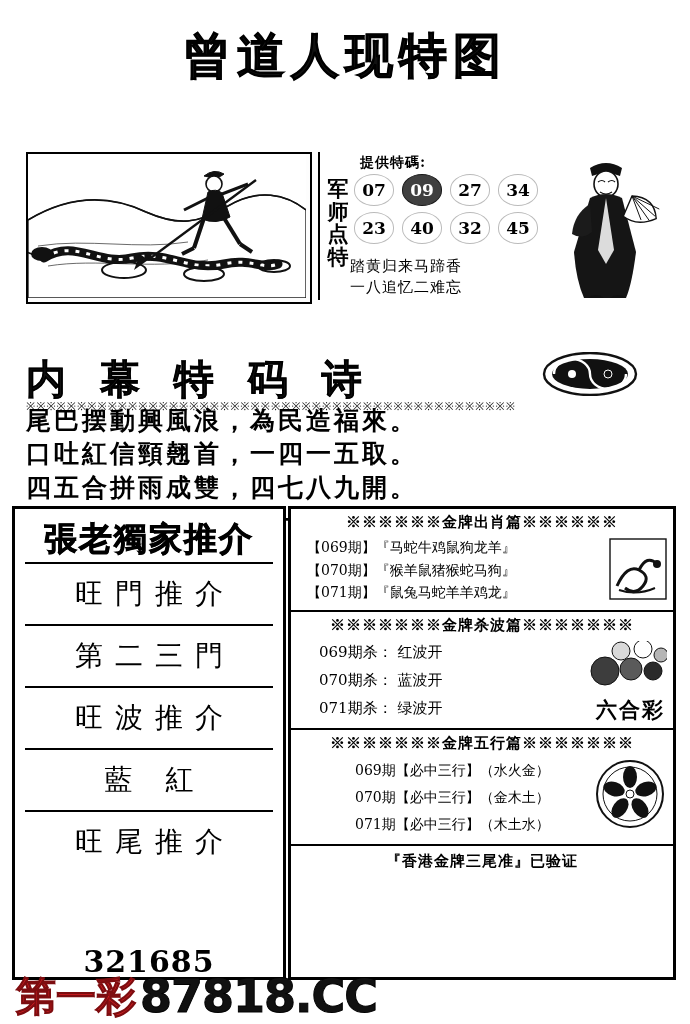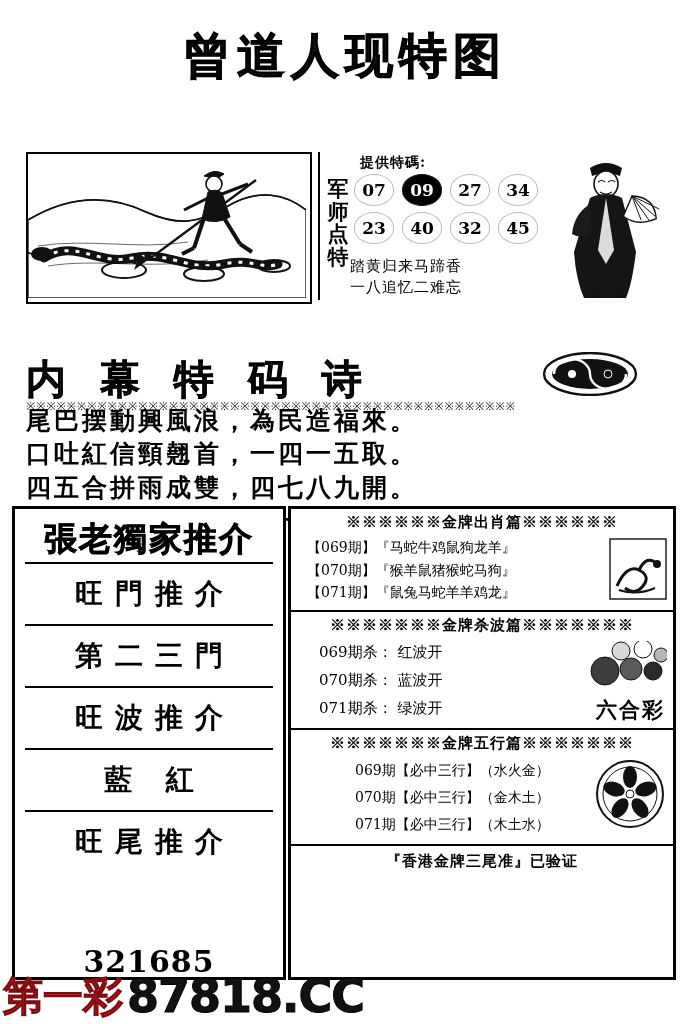--- a/index.html
+++ b/index.html
@@ -50,21 +50,21 @@
   }
   .balls{position:absolute;left:34px;top:22px;width:190px;}
   .ballrow{display:flex;gap:8px;margin-bottom:6px;}
   .ball{
     width:38px;height:30px;border-radius:50%/48%;
     display:flex;align-items:center;justify-content:center;
     font-size:17px;font-weight:bold;
     font-family:"DejaVu Serif","Liberation Serif",serif;
     color:#000;background:#fff;border:1px solid #bbb;text-align:center;
   }
-  .ball.dark{background:#000000;color:#fff;border-color:#1a1a1a;}
+  .ball.dark{background:#404040;color:#fff;border-color:#1a1a1a;}
   .couplet{
     position:absolute;left:30px;top:104px;
     font-family:"DejaVu Serif","Liberation Serif",serif;
     font-size:15px;line-height:1.42;color:#000;letter-spacing:1px;
   }
 
   .figure-box{
     position:absolute;left:520px;top:0;width:120px;height:150px;
   }
 
@@ -106,21 +106,21 @@
     font-size:33px;font-weight:bold;letter-spacing:2px;color:#000;
     -webkit-text-stroke:0.8px #000;
   }
   .lp-row{
     margin:0 10px;border-top:2px solid #000;
     height:60px;display:flex;align-items:center;justify-content:center;
   }
   .lp-row:first-of-type{border-top:2px solid #000;}
   .lp-row .t{
     font-family:"DejaVu Serif","Liberation Serif",serif;
-    font-size:28px;font-weight:bold;letter-spacing:12px;color:#000;
+    font-size:28px;font-weight:normal;letter-spacing:12px;color:#000;
     padding-left:12px;
   }
   .lp-num{
     position:absolute;left:0;bottom:-2px;width:268px;text-align:center;
     font-family:"DejaVu Serif","Liberation Serif",serif;
     font-size:30px;font-weight:bold;color:#000;letter-spacing:1px;
   }
 
   .right-panel{
     position:absolute;left:288px;top:506px;width:382px;height:468px;
@@ -153,21 +153,21 @@
 
   
   .wm{
     position:absolute;left:0;bottom:0;width:690px;height:56px;
     display:flex;align-items:center;
   }
   .wm-red{
     font-family:"DejaVu Serif","Liberation Serif",serif;
     font-size:40px;font-weight:bold;color:#d81d20;
     -webkit-text-stroke:1px #7d0d10;
-    letter-spacing:0px;padding-left:3px;
+    letter-spacing:0px;padding-left:16px;
   }
   .wm-black{
     font-family:"DejaVu Sans","Liberation Sans",sans-serif;
     font-size:46px;font-weight:bold;color:#111;
     letter-spacing:-1px;margin-left:4px;
     -webkit-text-stroke:1px #000;
   }
 </style>
 </head>
 <body>

